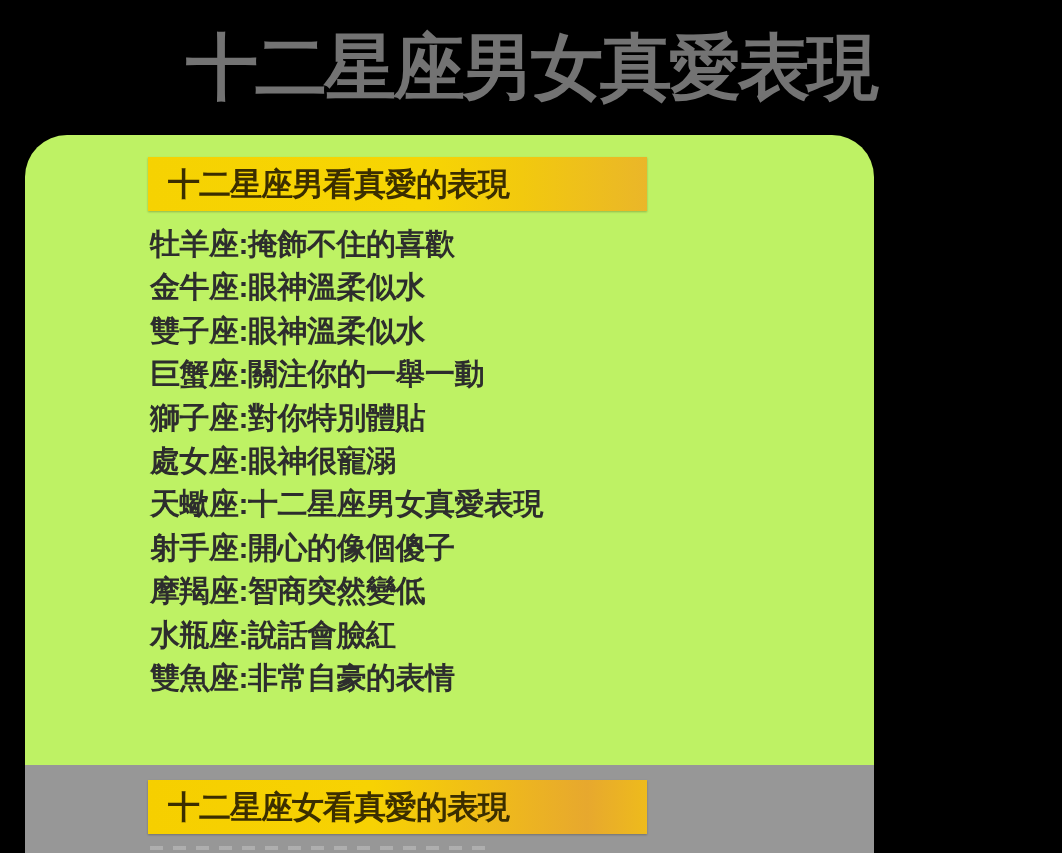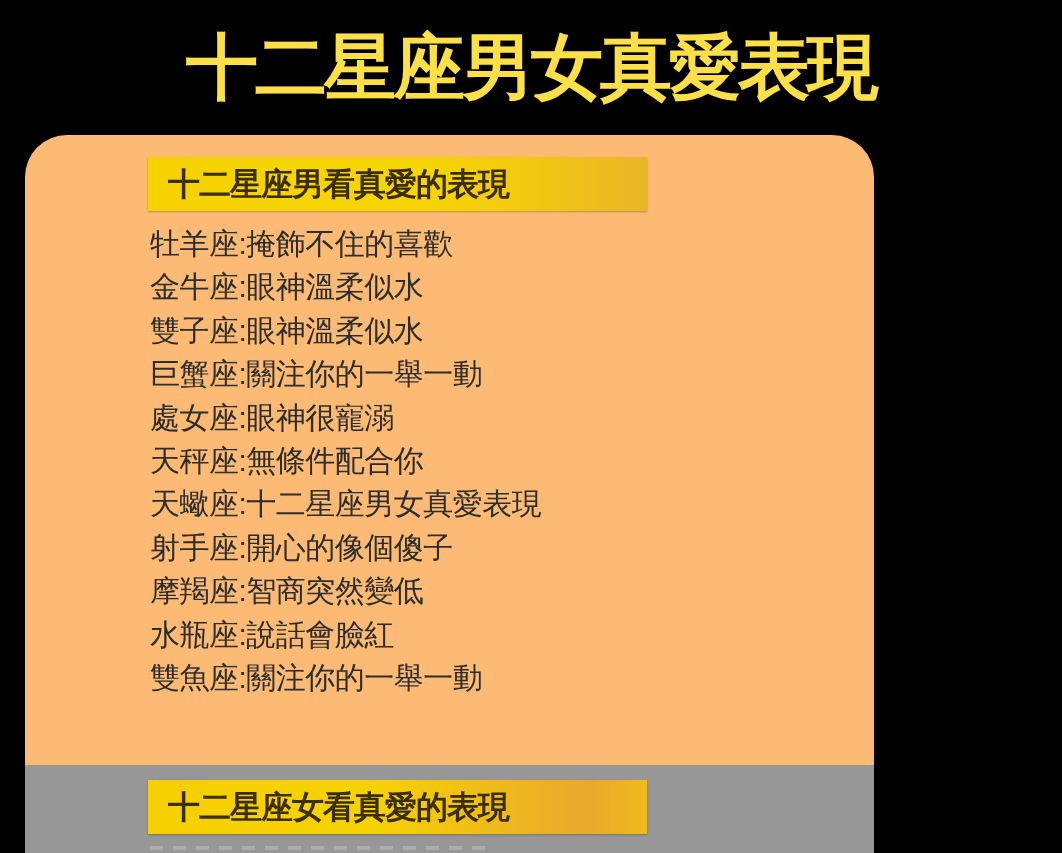--- a/index.html
+++ b/index.html
@@ -19,30 +19,30 @@
   }
   .poster-title {
     position: absolute;
     left: 0;
     top: 20px;
     width: 1062px;
     text-align: center;
     font-size: 72px;
     font-weight: 900;
     letter-spacing: -3px;
-    color: #fde047;
+    color: #737373;
     white-space: nowrap;
   }
   .card {
     position: absolute;
     left: 25px;
     top: 135px;
     width: 849px;
     height: 718px;
-    background: #fdba74;
+    background: #bef264;
     border-radius: 42px 42px 0 0;
     overflow: hidden;
   }
   .highlight-bar {
     position: absolute;
     left: 123px;
     width: 499px;
     height: 54px;
     background: linear-gradient(90deg, #f6d202 0%, #f7d503 55%, #f2c90e 75%, #eab629 100%);
     box-shadow: 0 1px 2px rgba(0,0,0,0.25);
@@ -61,21 +61,21 @@
   .zodiac-list {
     position: absolute;
     left: 125px;
     top: 87px;
     width: 840px;
   }
   .zodiac-row {
     height: 43.4px;
     line-height: 43.4px;
     font-size: 30px;
-    font-weight: 400;
+    font-weight: 700;
     letter-spacing: -0.5px;
     color: #2d2d2d;
     white-space: nowrap;
   }
   .footer-gray {
     position: absolute;
     left: 0;
     top: 630px;
     width: 995px;
     height: 88px;
@@ -106,27 +106,27 @@
 
     <div class="highlight-bar bar-male">
       <span class="bar-label">十二星座男看真愛的表現</span>
     </div>
 
     <div class="zodiac-list">
       <div class="zodiac-row">牡羊座:掩飾不住的喜歡</div>
       <div class="zodiac-row">金牛座:眼神溫柔似水</div>
       <div class="zodiac-row">雙子座:眼神溫柔似水</div>
       <div class="zodiac-row">巨蟹座:關注你的一舉一動</div>
+      <div class="zodiac-row">獅子座:對你特別體貼</div>
       <div class="zodiac-row">處女座:眼神很寵溺</div>
-      <div class="zodiac-row">天秤座:無條件配合你</div>
       <div class="zodiac-row">天蠍座:十二星座男女真愛表現</div>
       <div class="zodiac-row">射手座:開心的像個傻子</div>
       <div class="zodiac-row">摩羯座:智商突然變低</div>
       <div class="zodiac-row">水瓶座:說話會臉紅</div>
-      <div class="zodiac-row">雙魚座:關注你的一舉一動</div>
+      <div class="zodiac-row">雙魚座:非常自豪的表情</div>
     </div>
 
     <div class="footer-gray">
       <div class="highlight-bar bar-female">
         <span class="bar-label">十二星座女看真愛的表現</span>
       </div>
       <div class="cutoff-text-hint"></div>
     </div>
 
   </div>

